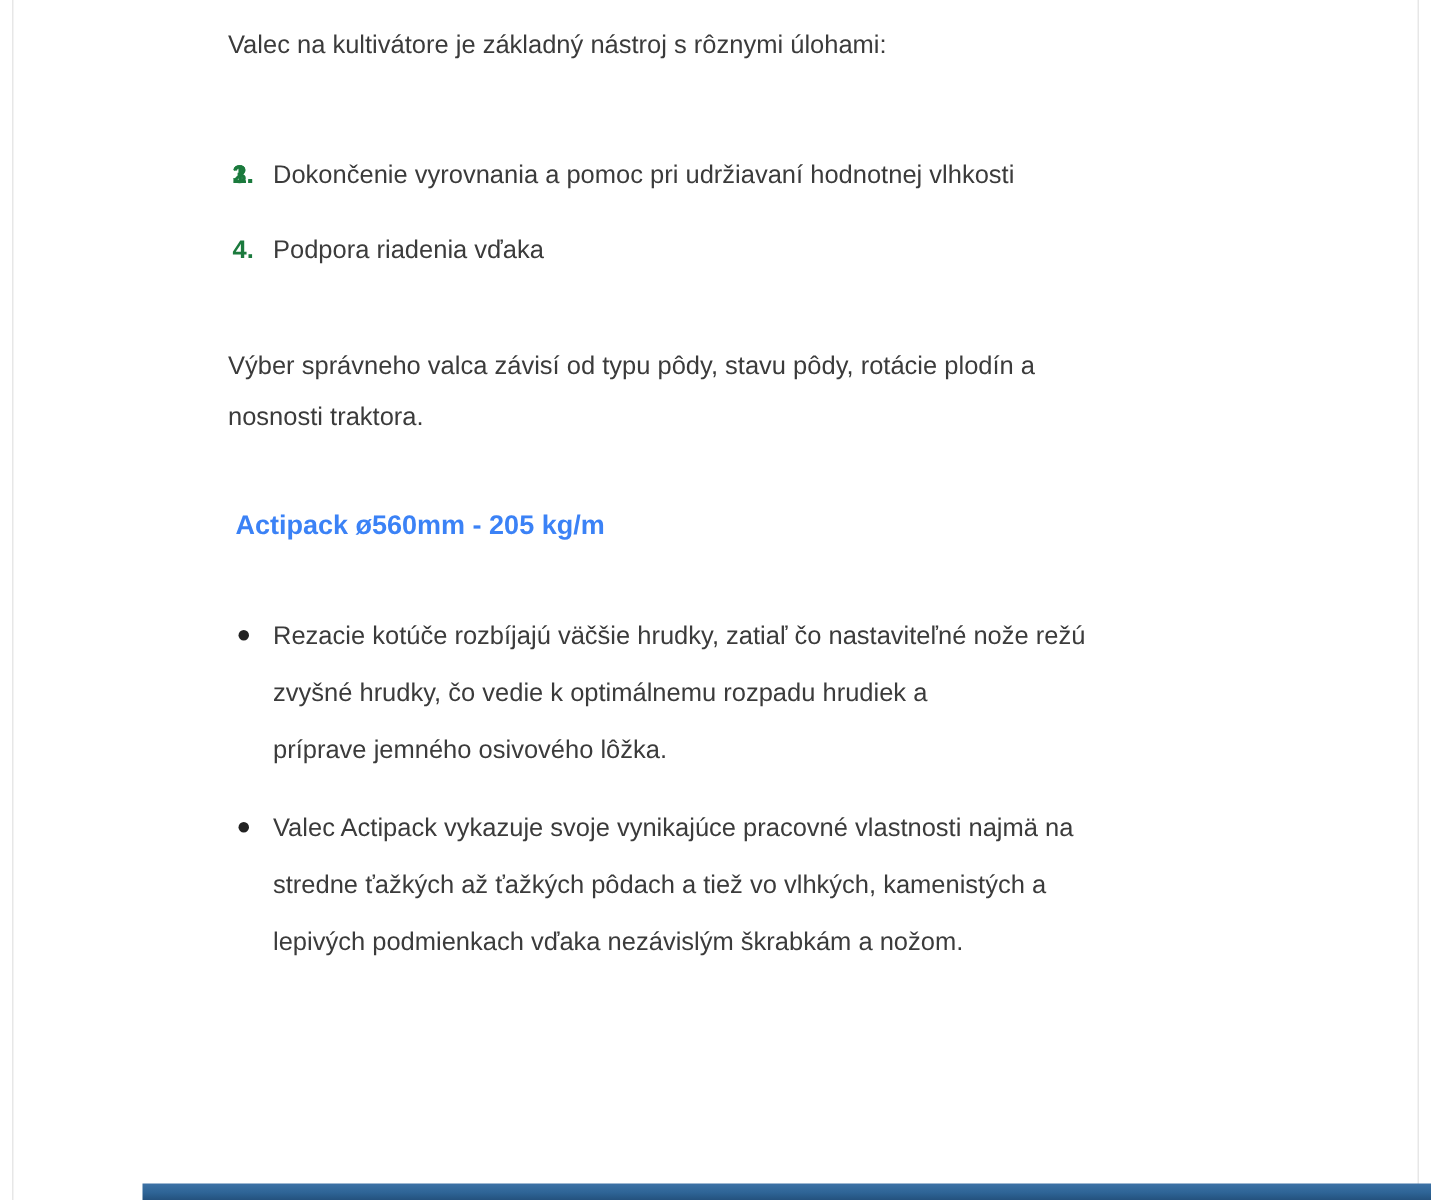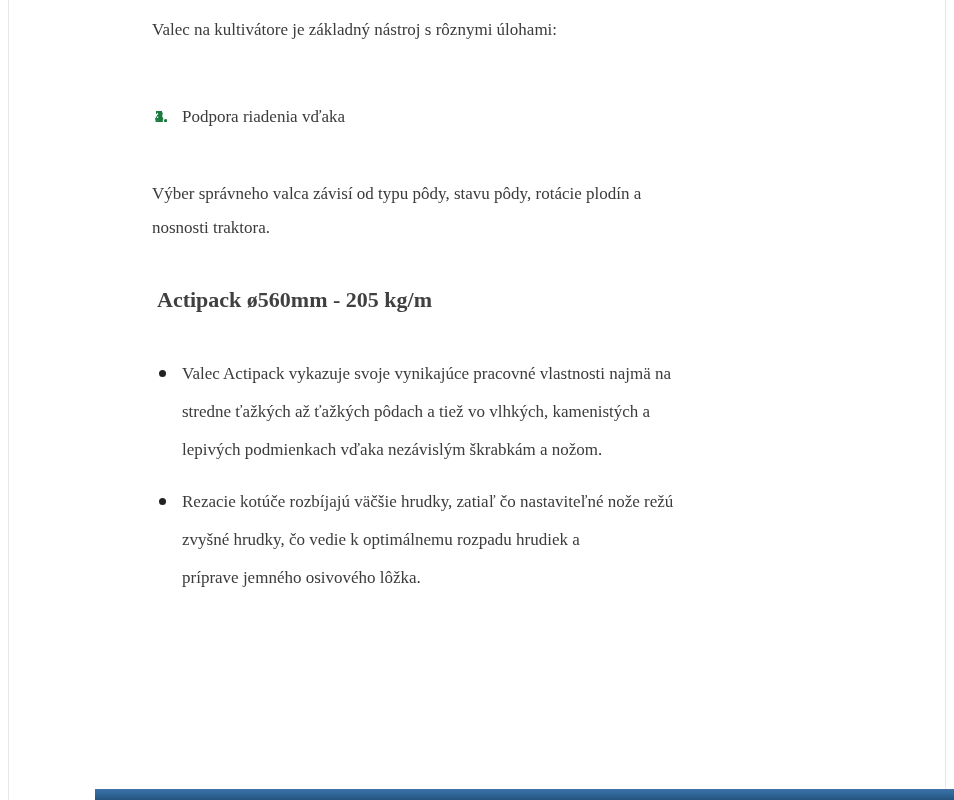--- a/index.html
+++ b/index.html
@@ -1,20 +1,20 @@
 <!DOCTYPE html>
 <html style="--green: #1b7a3d; --text: #3b3b3b; --strip: #2e6496;"><head>
 <meta charset="utf-8">
 <style>
   :root {
     --green: #1b7a3d;
     --text: #3b3b3b;
     --strip: #2e6496;
   }
-  * { box-sizing: border-box; font-family: Liberation Serif, serif; }
+  * { box-sizing: border-box; }
   html, body { margin: 0; padding: 0; }
   body {
     width: 954px; height: 800px;
     background: #ffffff;
     font-family: "Liberation Sans", sans-serif;
     color: var(--text);
     position: relative;
     overflow: hidden;
   }
   .page-frame {
@@ -52,23 +52,23 @@
     left: 3px; top: 0;
     font-weight: bold;
     color: var(--green);
   }
   .para {
     margin: 40px 0 0 0;
     line-height: 34px;
   }
   .heading {
     margin: 44px 0 0 5px;
-    font-size: 22px;
+    font-size: 18px;
     font-weight: bold;
-    color: #404040;
+    color: #3b82f6;
     line-height: 22px;
   }
   ul.bullets {
     list-style: none;
     margin: 44px 0 0 0;
     padding: 0;
   }
   ul.bullets li {
     position: relative;
     padding-left: 30px;
@@ -100,38 +100,39 @@
 
     <ol class="numbered">
       <li>
         <span class="num">1.</span>
       </li>
       <li>
         <span class="num">2.</span>
       </li>
       <li>
         <span class="num">3.</span>
+        <span>Dokončenie vyrovnania a pomoc pri udržiavaní hodnotnej vlhkosti</span>
       </li>
       <li>
         <span class="num">4.</span>
         <span>Podpora riadenia vďaka</span>
       </li>
     </ol>
 
     <p class="para">Výber správneho valca závisí od typu pôdy, stavu pôdy, rotácie plodín a<br>nosnosti traktora.</p>
 
     <h3 class="heading">Actipack ø560mm - 205 kg/m</h3>
 
     <ul class="bullets">
       <li>
         <span class="dot"></span>
-        <span>Valec Actipack vykazuje svoje vynikajúce pracovné vlastnosti najmä na<br>stredne ťažkých až ťažkých pôdach a tiež vo vlhkých, kamenistých a<br>lepivých podmienkach vďaka nezávislým škrabkám a nožom.</span>
+        <span>Rezacie kotúče rozbíjajú väčšie hrudky, zatiaľ čo nastaviteľné nože režú<br>zvyšné hrudky, čo vedie k optimálnemu rozpadu hrudiek a<br>príprave jemného osivového lôžka.</span>
       </li>
       <li>
         <span class="dot"></span>
-        <span>Rezacie kotúče rozbíjajú väčšie hrudky, zatiaľ čo nastaviteľné nože režú<br>zvyšné hrudky, čo vedie k optimálnemu rozpadu hrudiek a<br>príprave jemného osivového lôžka.</span>
+        <span>Valec Actipack vykazuje svoje vynikajúce pracovné vlastnosti najmä na<br>stredne ťažkých až ťažkých pôdach a tiež vo vlhkých, kamenistých a<br>lepivých podmienkach vďaka nezávislým škrabkám a nožom.</span>
       </li>
     </ul>
 
   </div>
 </div>
 
 <div class="image-strip"></div>
 
 </body></html>

